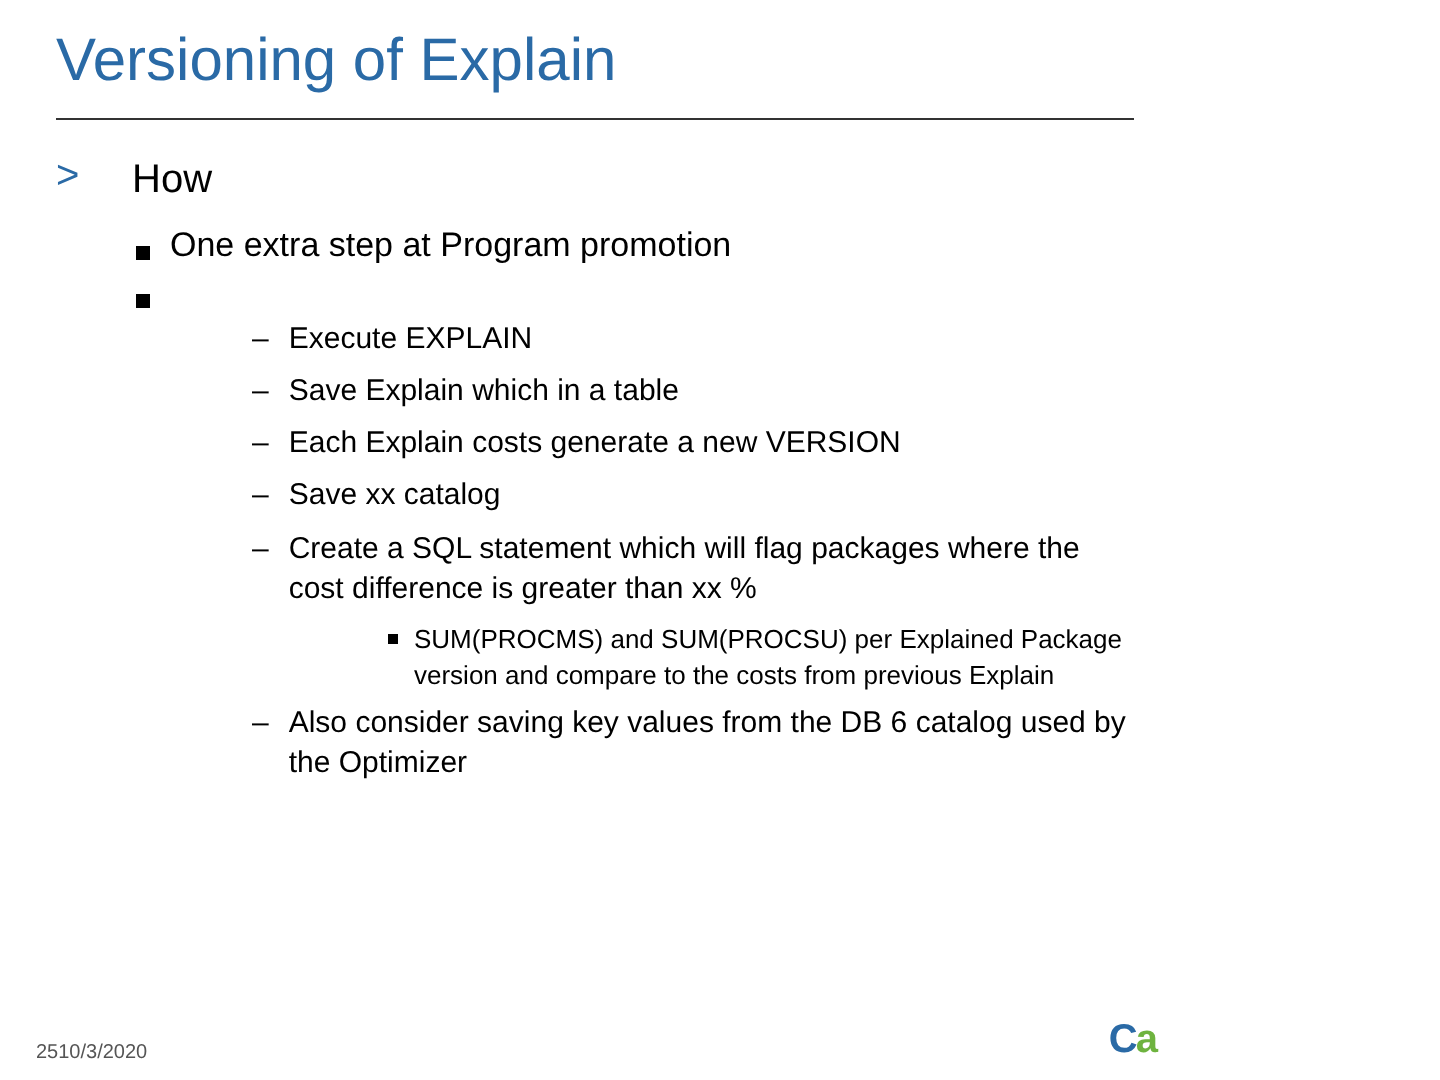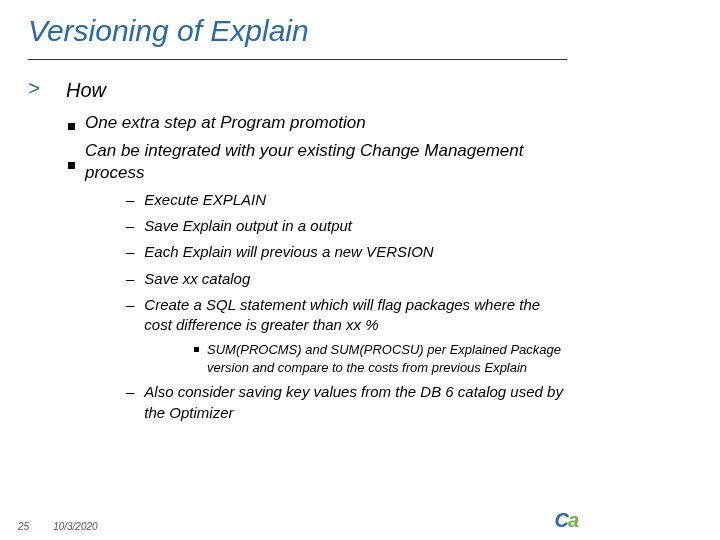--- a/index.html
+++ b/index.html
@@ -12,21 +12,20 @@
     color: #000000;
     position: relative;
     overflow: hidden;
   }
   .slide {
     box-sizing: border-box;
     width: 595px;
     height: 540px;
     padding: 14px 28px 30px 28px;
     position: relative;
-    font-style: italic;
   }
   .title {
     font-size: 30px;
     color: #2a6aa6;
     font-family: Verdana, Arial, sans-serif;
     margin: 0 0 10px 0;
     line-height: 1.15;
     font-weight: 400;
   }
   .divider {
@@ -103,21 +102,21 @@
     font-size: 13px;
     line-height: 1.35;
   }
   .footer {
     position: absolute;
     left: 18px;
     bottom: 8px;
     font-size: 10px;
     color: #555;
     display: flex;
-    gap: 24px;
+    gap: 0;
     align-items: center;
   }
   .logo {
     position: absolute;
     right: 16px;
     bottom: 8px;
     display: flex;
     align-items: center;
     font-family: Arial, sans-serif;
     font-weight: 700;
@@ -145,34 +144,33 @@
     <span class="chev-text">How</span>
   </div>
 
   <div class="sq-row">
     <span class="sq"></span>
     <span class="sq-text">One extra step at Program promotion</span>
   </div>
 
   <div class="sq-row">
     <span class="sq"></span>
-    <span class="sq-text">Can be integrated with your existing Change Management process</span>
   </div>
 
   <div class="dash-row">
     <span class="dash">–</span>
     <span class="dash-text">Execute EXPLAIN</span>
   </div>
   <div class="dash-row">
     <span class="dash">–</span>
-    <span class="dash-text">Save Explain output in a output</span>
+    <span class="dash-text">Save Explain which in a table</span>
   </div>
   <div class="dash-row">
     <span class="dash">–</span>
-    <span class="dash-text">Each Explain will previous a new VERSION</span>
+    <span class="dash-text">Each Explain costs generate a new VERSION</span>
   </div>
   <div class="dash-row">
     <span class="dash">–</span>
     <span class="dash-text">Save xx catalog</span>
   </div>
   <div class="dash-row">
     <span class="dash">–</span>
     <span class="dash-text">Create a SQL statement which will flag packages where the cost difference is greater than xx %</span>
   </div>
 

